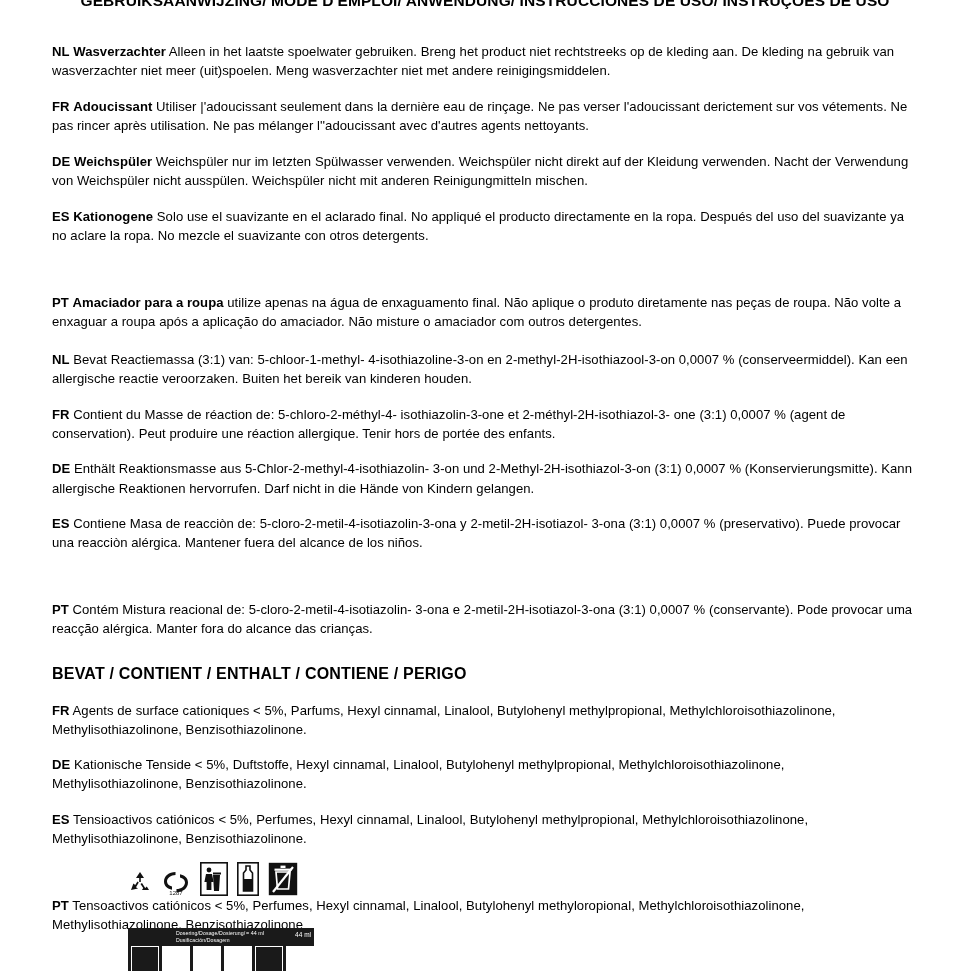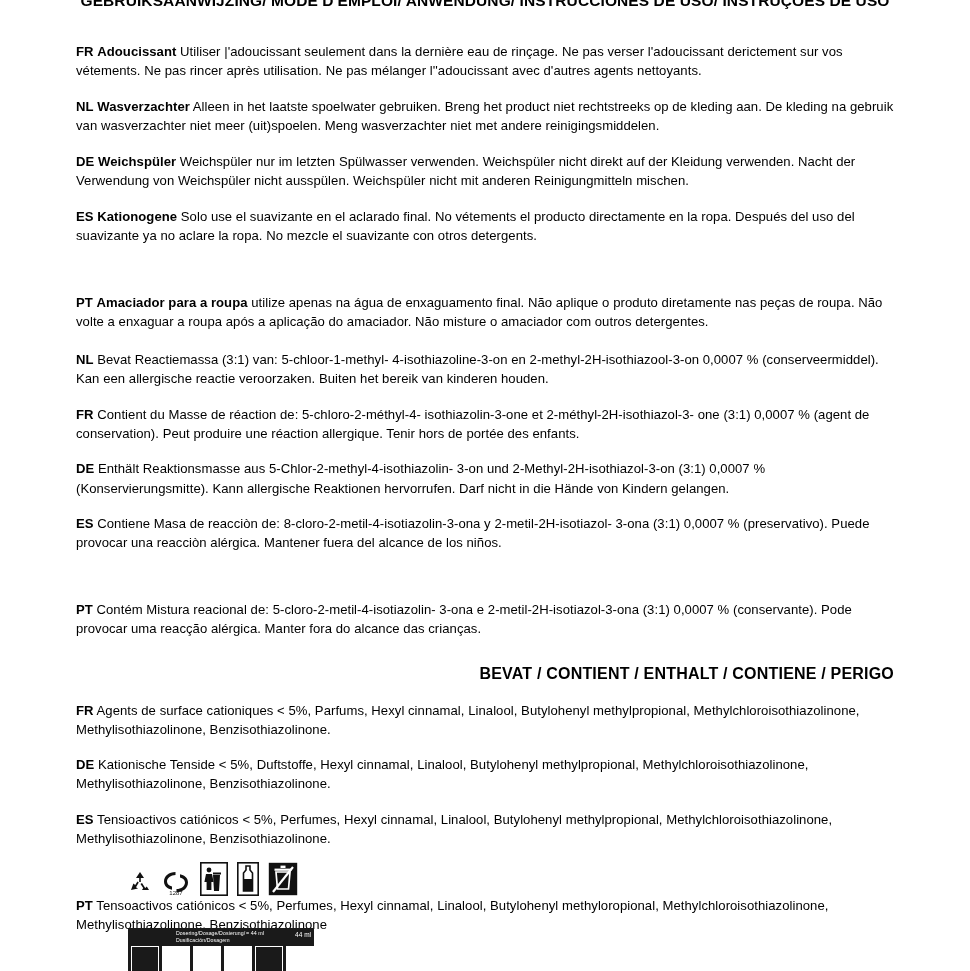--- a/index.html
+++ b/index.html
@@ -13,35 +13,35 @@
     font-family: "Liberation Sans", sans-serif;
     color: #000000;
     overflow: hidden;
     position: relative;
   }
   .page {
     width: 970px;
     height: 971px;
     position: relative;
     box-sizing: border-box;
-    padding: 0 76px;
+    padding: 0 52px;
   }
   .doc-title {
     text-align: center;
     font-weight: bold;
     font-size: 15.5px;
     line-height: 1.25;
     letter-spacing: 0.1px;
     margin: 0;
     padding-top: 0;
     position: relative;
     top: -9px;
   }
   .section-heading {
-    text-align: right;
+    text-align: left;
     font-weight: bold;
     font-size: 16px;
     letter-spacing: 0.2px;
     margin: 26px 0 18px 0;
   }
   .para {
     font-size: 13.1px;
     line-height: 1.46;
     margin: 0 0 16.5px 0;
     text-align: left;
@@ -116,32 +116,32 @@
   }
 </style>
 </head>
 <body>
 
 <div class="page">
 
   <div class="doc-title">GEBRUIKSAANWIJZING/ MODE D'EMPLOI/ ANWENDUNG/ INSTRUCCIONES DE USO/ INSTRUÇÕES DE USO</div>
 
   <div class="block-a">
+    <p class="para"><span class="lang">NL</span> <span class="lang">Wasverzachter</span><span> Alleen in het laatste spoelwater gebruiken. Breng het product niet rechtstreeks op de kleding aan. De kleding na gebruik van wasverzachter niet meer (uit)spoelen. Meng wasverzachter niet met andere reinigingsmiddelen.</span></p>
     <p class="para"><span class="lang">FR</span> <span class="lang">Adoucissant</span><span> Utiliser |'adoucissant seulement dans la dernière eau de rinçage. Ne pas verser l'adoucissant derictement sur vos vétements. Ne pas rincer après utilisation. Ne pas mélanger l''adoucissant avec d'autres agents nettoyants.</span></p>
-    <p class="para"><span class="lang">NL</span> <span class="lang">Wasverzachter</span><span> Alleen in het laatste spoelwater gebruiken. Breng het product niet rechtstreeks op de kleding aan. De kleding na gebruik van wasverzachter niet meer (uit)spoelen. Meng wasverzachter niet met andere reinigingsmiddelen.</span></p>
     <p class="para"><span class="lang">DE</span> <span class="lang">Weichspüler</span><span> Weichspüler nur im letzten Spülwasser verwenden. Weichspüler nicht direkt auf der Kleidung verwenden. Nacht der Verwendung von Weichspüler nicht ausspülen. Weichspüler nicht mit anderen Reinigungmitteln mischen.</span></p>
-    <p class="para"><span class="lang">ES</span> <span class="lang">Kationogene</span><span> Solo use el suavizante en el aclarado final. No vétements el producto directamente en la ropa. Después del uso del suavizante ya no aclare la ropa. No mezcle el suavizante con otros detergents.</span></p>
+    <p class="para"><span class="lang">ES</span> <span class="lang">Kationogene</span><span> Solo use el suavizante en el aclarado final. No appliqué el producto directamente en la ropa. Después del uso del suavizante ya no aclare la ropa. No mezcle el suavizante con otros detergents.</span></p>
     <p class="para"><span class="lang">PT</span> <span class="lang">Amaciador para a roupa</span><span> utilize apenas na água de enxaguamento final. Não aplique o produto diretamente nas peças de roupa. Não volte a enxaguar a roupa após a aplicação do amaciador. Não misture o amaciador com outros detergentes.</span></p>
   </div>
 
   <div class="block-b">
     <p class="para"><span class="lang">NL</span><span> Bevat Reactiemassa (3:1) van: 5-chloor-1-methyl- 4-isothiazoline-3-on en 2-methyl-2H-isothiazool-3-on 0,0007 % (conserveermiddel). Kan een allergische reactie veroorzaken. Buiten het bereik van kinderen houden.</span></p>
     <p class="para"><span class="lang">FR</span><span> Contient du Masse de réaction de: 5-chloro-2-méthyl-4- isothiazolin-3-one et 2-méthyl-2H-isothiazol-3- one (3:1) 0,0007 % (agent de conservation). Peut produire une réaction allergique. Tenir hors de portée des enfants.</span></p>
     <p class="para"><span class="lang">DE</span><span> Enthält Reaktionsmasse aus 5-Chlor-2-methyl-4-isothiazolin- 3-on und 2-Methyl-2H-isothiazol-3-on (3:1) 0,0007 % (Konservierungsmitte). Kann allergische Reaktionen hervorrufen. Darf nicht in die Hände von Kindern gelangen.</span></p>
-    <p class="para"><span class="lang">ES</span><span> Contiene Masa de reacciòn de: 8-cloro-2-metil-4-isotiazolin-3-ona y 2-metil-2H-isotiazol- 3-ona (3:1) 0,0007 % (preservativo). Puede provocar una reacciòn alérgica. Mantener fuera del alcance de los niños.</span></p>
+    <p class="para"><span class="lang">ES</span><span> Contiene Masa de reacciòn de: 5-cloro-2-metil-4-isotiazolin-3-ona y 2-metil-2H-isotiazol- 3-ona (3:1) 0,0007 % (preservativo). Puede provocar una reacciòn alérgica. Mantener fuera del alcance de los niños.</span></p>
     <p class="para"><span class="lang">PT</span><span> Contém Mistura reacional de: 5-cloro-2-metil-4-isotiazolin- 3-ona e 2-metil-2H-isotiazol-3-ona (3:1) 0,0007 % (conservante). Pode provocar uma reacção alérgica. Manter fora do alcance das crianças.</span></p>
   </div>
 
   <div class="section-heading">BEVAT / CONTIENT / ENTHALT / CONTIENE / PERIGO</div>
 
   <div class="block-c">
     <p class="para"><span class="lang">FR</span><span> Agents de surface cationiques &lt; 5%, Parfums, Hexyl cinnamal, Linalool, Butylohenyl methylpropional, Methylchloroisothiazolinone, Methylisothiazolinone, Benzisothiazolinone.</span></p>
     <p class="para"><span class="lang">DE</span><span> Kationische Tenside &lt; 5%, Duftstoffe, Hexyl cinnamal, Linalool, Butylohenyl methylpropional, Methylchloroisothiazolinone, Methylisothiazolinone, Benzisothiazolinone.</span></p>
     <p class="para"><span class="lang">ES</span><span> Tensioactivos catiónicos &lt; 5%, Perfumes, Hexyl cinnamal, Linalool, Butylohenyl methylpropional, Methylchloroisothiazolinone, Methylisothiazolinone, Benzisothiazolinone.</span></p>
     <p class="para"><span class="lang">PT</span><span> Tensoactivos catiónicos &lt; 5%, Perfumes, Hexyl cinnamal, Linalool, Butylohenyl methyloropional, Methylchloroisothiazolinone, Methylisothiazolinone, Benzisothiazolinone</span></p>

